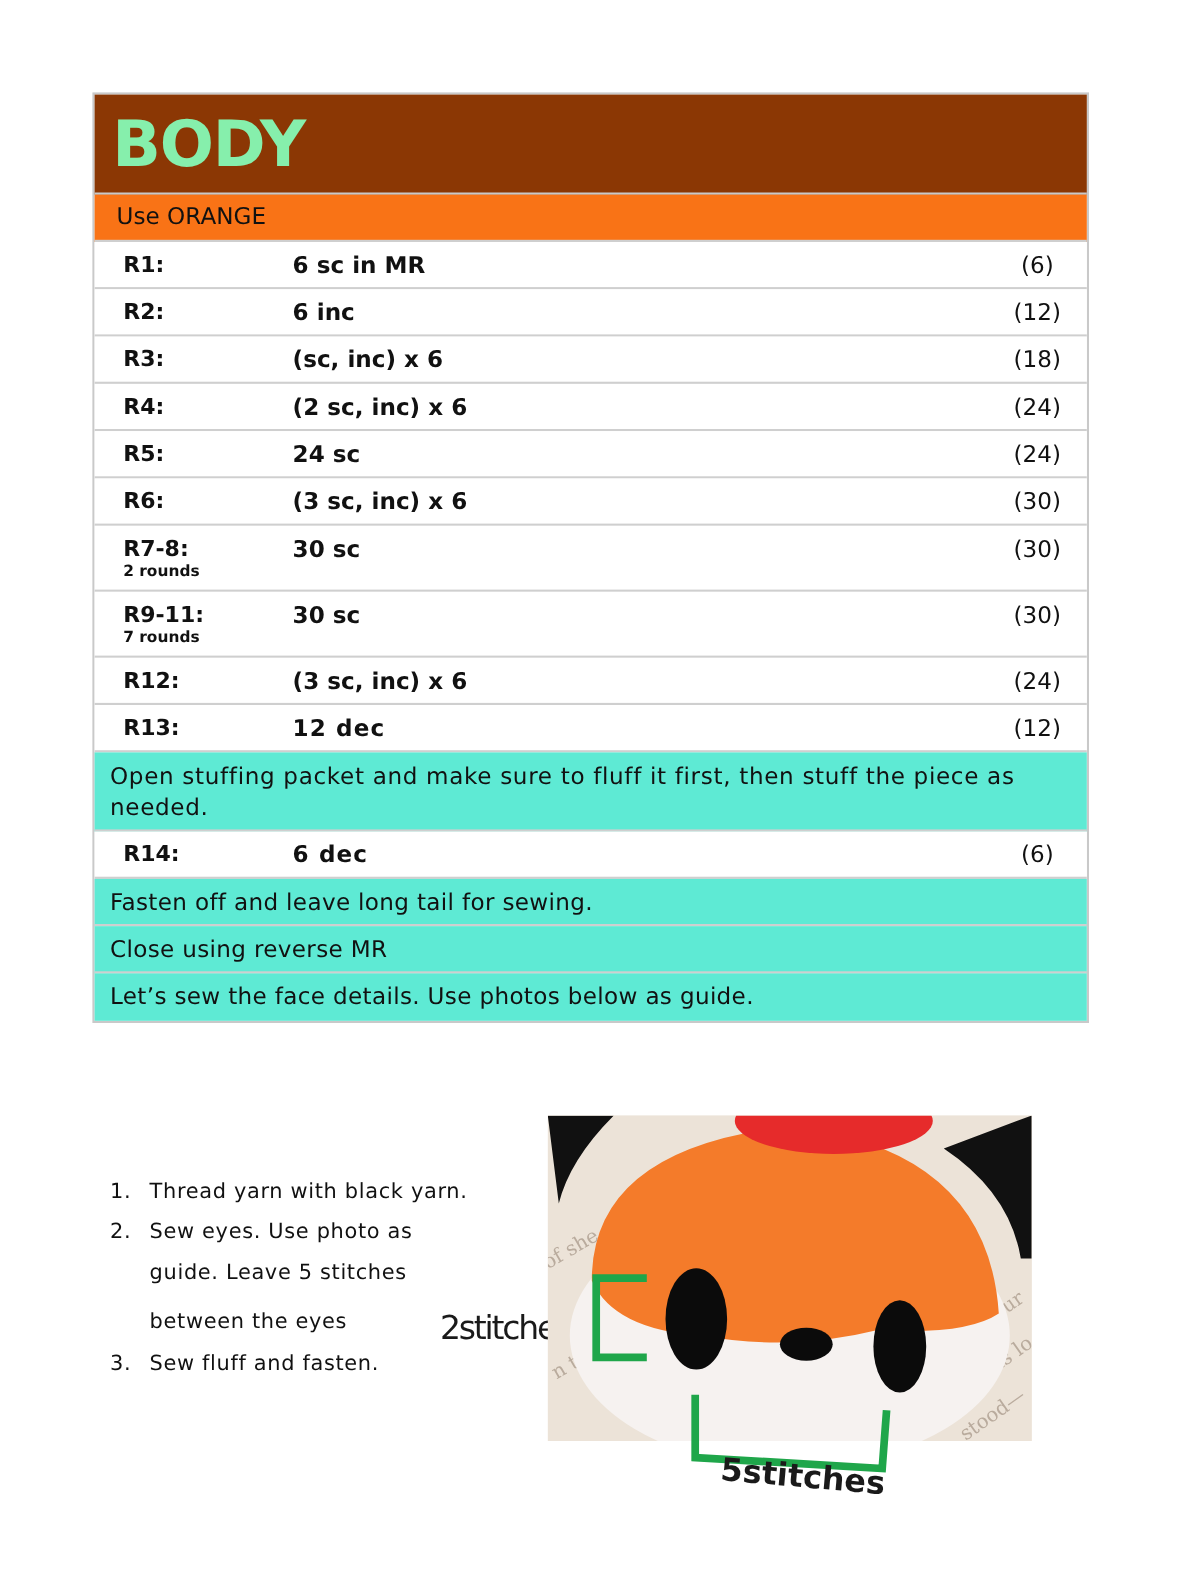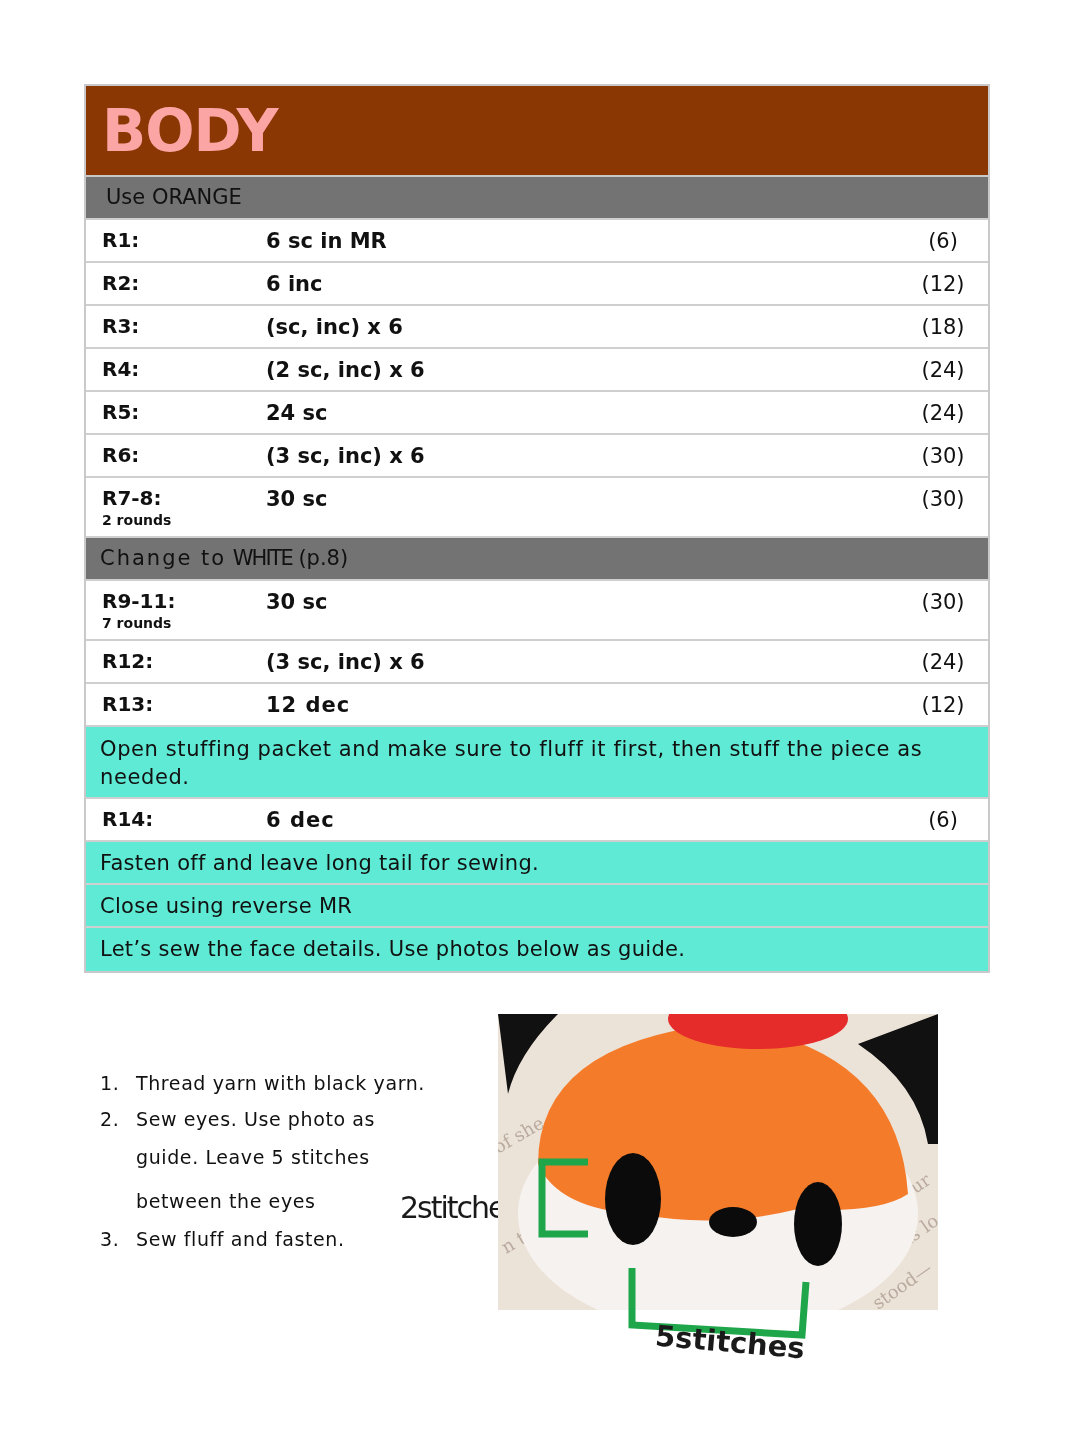--- a/index.html
+++ b/index.html
@@ -9,33 +9,33 @@
   }
   .pattern-table {
     position: absolute; left: 84px; top: 84px; width: 906px;
     border: 2px solid #c9c9c9; box-sizing: border-box; background: #fff;
   }
   .title-bar {
     background: #8b3704; height: 89px; display: flex; align-items: center;
     padding-left: 16px; border-bottom: 2px solid #c9c9c9;
   }
   .title-bar span {
-    color: #fca5a5; font-family: "DejaVu Sans", sans-serif; font-weight: bold;
+    color: #86efac; font-family: "DejaVu Sans", sans-serif; font-weight: bold;
     font-size: 58px; letter-spacing: -1px; line-height: 1;
   }
   .row {
     display: flex; align-items: flex-start; border-bottom: 2px solid #cfcfcf;
     box-sizing: border-box; font-size: 21px;
   }
   .row:last-child { border-bottom: none; text-align: center; }
-  .row.gray { background: #737373; }
+  .row.gray { background: #f97316; }
   .row.peach { background: #5eead4; }
   .row.plain { background: #fff; }
   .row .round {
-    width: 180px; padding-left: 16px; font-weight: bold; font-size: 20px;
+    width: 180px; padding-left: 26px; font-weight: bold; font-size: 20px;
     padding-top: 8px; box-sizing: border-box;
   }
   .row .round .sub { display: block; font-weight: bold; font-size: 14px; margin-top: 2px; }
   .row .instr { flex: 1; padding-top: 9px; font-weight: bold; }
   .row .count { width: 90px; text-align: center; padding-top: 9px; }
   .row.h41 { height: 43px; }
   .row.h58 { height: 60px; }
   .row.note { padding: 9px 14px 0 14px; height: 43px; letter-spacing: 0.3px; }
   .row.note2 { padding: 8px 14px 0 14px; height: 72px; letter-spacing: 0.6px; line-height: 28px; }
   .row.section { padding: 8px 0 0 14px; height: 43px; }
@@ -109,23 +109,20 @@
   </div>
   <div class="row plain h58">
     <div class="round">
       <span>R7-8:</span>
       <span class="sub">2 rounds</span>
     </div>
     <div class="instr">30 sc</div>
     <div class="count">(30)</div>
   </div>
 
-  <div class="row gray section">
-    <span class="spaced">Change to</span>&nbsp;<b style="letter-spacing:-2px">WHITE</b>&nbsp;<span>(p.8)</span>
-  </div>
 
   <div class="row plain h58">
     <div class="round">
       <span>R9-11:</span>
       <span class="sub">7 rounds</span>
     </div>
     <div class="instr">30 sc</div>
     <div class="count">(30)</div>
   </div>
   <div class="row plain h41">

